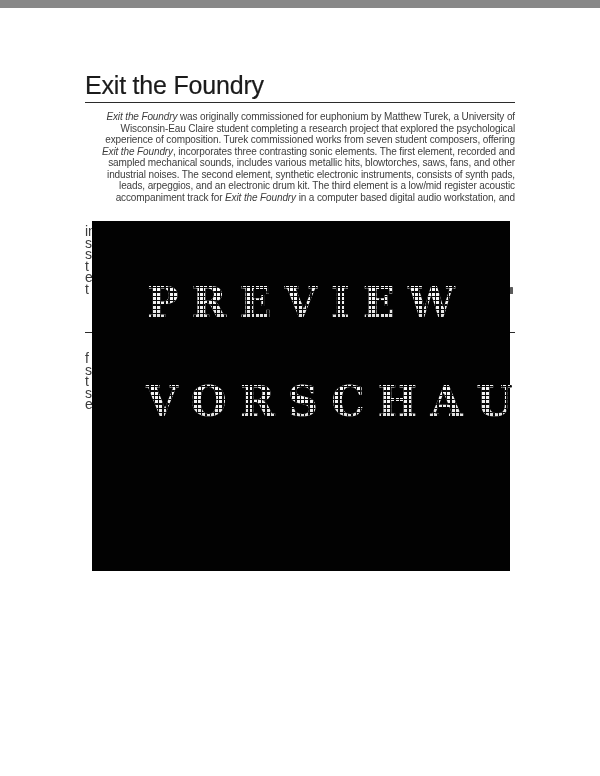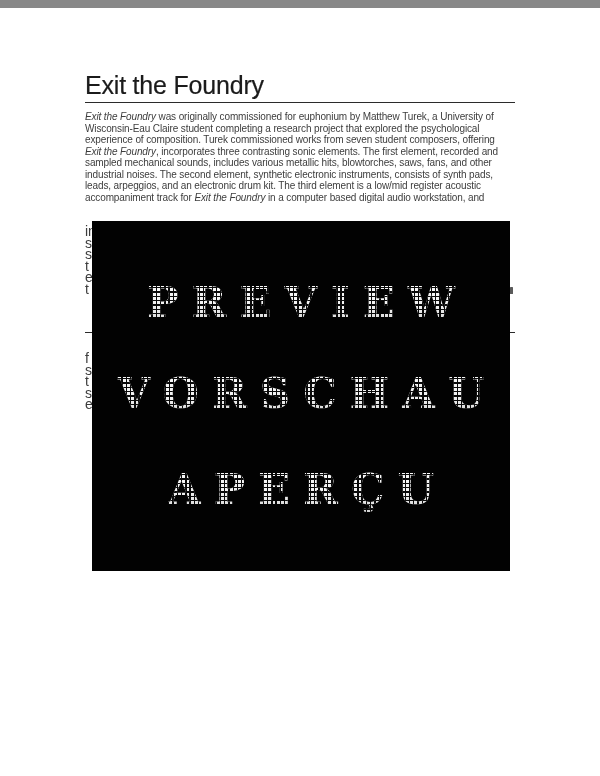--- a/index.html
+++ b/index.html
@@ -15,21 +15,21 @@
     position:absolute; left:85px; top:64px; margin:0;
     font-size:25px; line-height:27px; font-weight:500; letter-spacing:-0.2px;
     color:var(--title-color); -webkit-text-stroke:0.2px var(--title-color);
     white-space:nowrap;
   }
   .rule{position:absolute; left:85px; width:430px; height:1.4px; background:var(--rule-color);}
   .rule-title{top:94px;}
   .rule-section{top:324px;}
   .paragraph{
     position:absolute; left:85px; top:103px; width:430px;
-    color:var(--body-color); font-size:10px; line-height:11.5px; letter-spacing:-0.12px;
+    color:var(--body-color); font-size:10px; line-height:11.5px; letter-spacing:-0.12px;text-align:right;
   }
   .paragraph .pline{white-space:nowrap; height:11.5px;}
   .paragraph .it{font-style:italic;}
   .sliver-block{
     position:absolute; left:85px; color:var(--body-color);
     font-size:14px; line-height:11.5px; letter-spacing:-0.12px;
   }
   .sliver-upper{top:218px;}
   .sliver-lower{top:345px;}
   .sliver-block div{white-space:nowrap; height:11.5px;}
@@ -39,21 +39,21 @@
   }
   .preview-box{
     position:absolute; left:92px; top:213px; width:418px; height:350px;
     background:var(--overlay-bg); z-index:10;
   }
   .preview-word{
     position:absolute; left:0; width:100%; height:60px;
     display:flex; align-items:center; justify-content:center;
   }
   .preview-word:nth-child(1){top:51px;}
-  .preview-word:nth-child(2){top:142px;}
+  .preview-word:nth-child(2){top:150px;padding-left:28px;}
   .preview-word:nth-child(3){top:238px;}
   .preview-word span{
     font-family:"DejaVu Serif","Liberation Serif",serif; font-weight:700;
     font-size:42px; letter-spacing:0.31em; margin-right:-0.31em;
     white-space:nowrap; color:#e5e5e5;
   }
   @supports ((-webkit-background-clip:text) or (background-clip:text)){
     .preview-word span{
       color:transparent;
       background-image:
@@ -104,18 +104,15 @@
 
   <span class="right-sliver"></span>
 
   <div class="preview-box">
       <div class="preview-word">
         <span>PREVIEW</span>
       </div>
       <div class="preview-word">
         <span>VORSCHAU</span>
       </div>
-      <div class="preview-word">
-        <span>APERÇU</span>
-      </div>
     </div>
 
 </div>
 
 </body></html>

